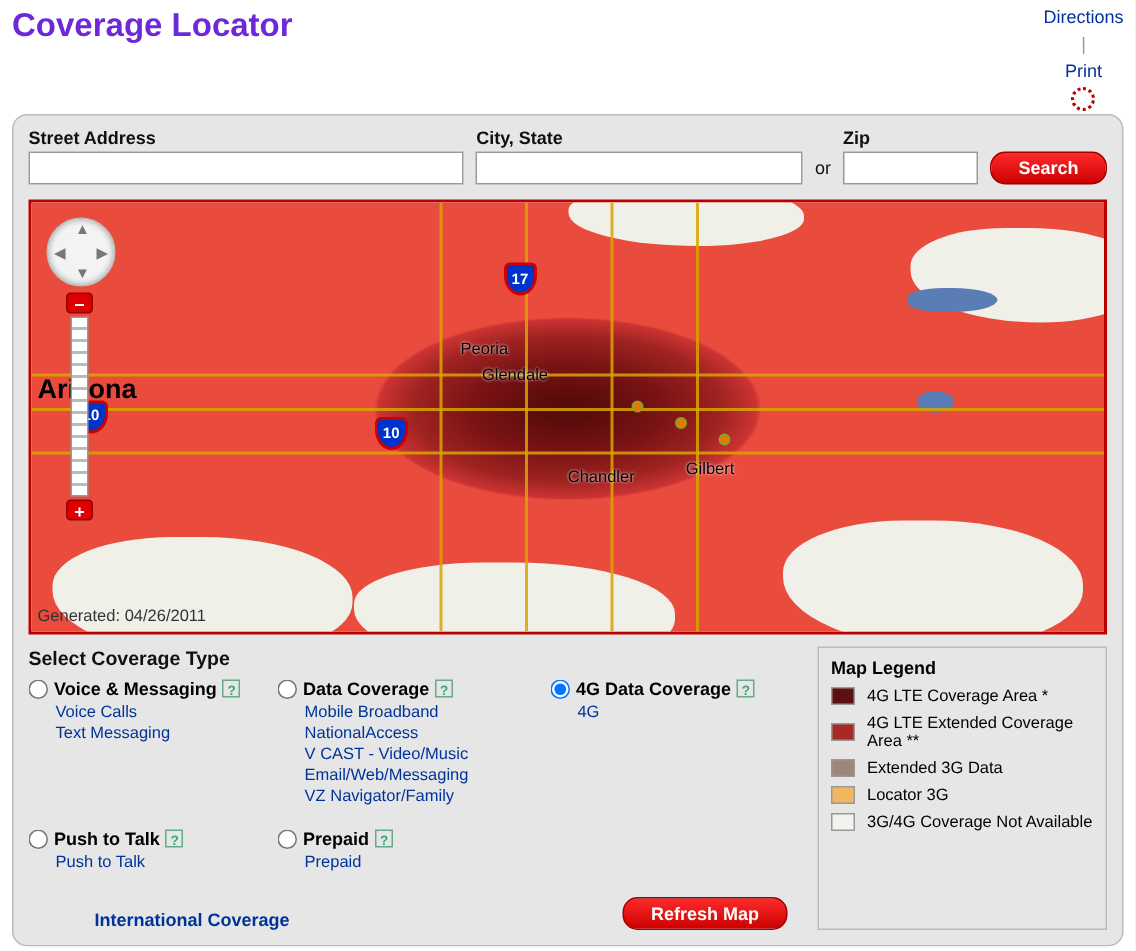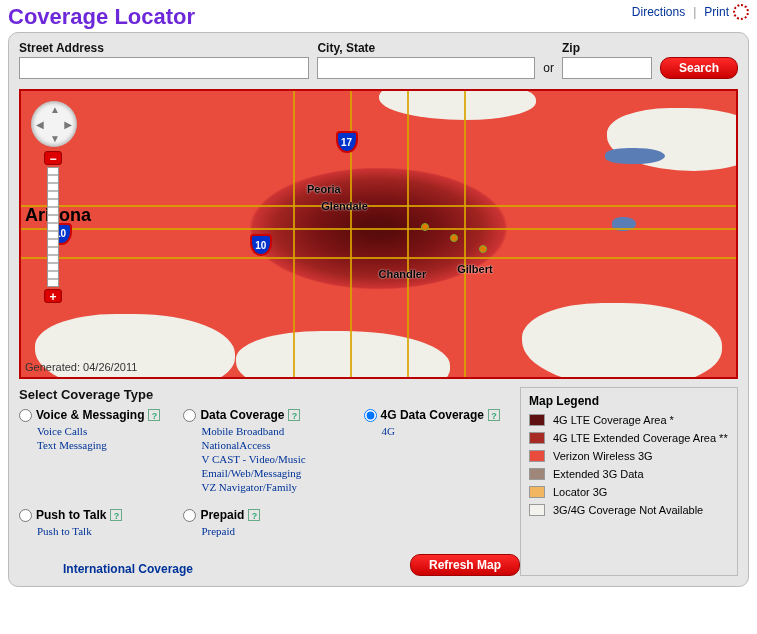--- a/index.html
+++ b/index.html
@@ -1,59 +1,59 @@
 <!DOCTYPE html>
 <html><head>
 <meta charset="utf-8">
 <style>
   * { box-sizing: border-box; margin: 0; padding: 0; }
   body { font-family: Arial, Helvetica, sans-serif; font-size: 12px; background:#fff; }
   .wrap { width: 757px; margin: 0 auto; padding: 4px 8px 0 8px; }
   .topbar { display:flex; justify-content:space-between; align-items:flex-start; }
   .title { font-size: 22px; font-weight: bold; color:#6d28d9; }
-  .toplinks { font-size: 12px; color:#003399; display:flex; align-items:center; gap:4px;}
+  .toplinks { font-size: 12px; color:#003399; display:flex; align-items:center; gap:4px;flex-direction:column;}
   .toplinks a { color:#003399; text-decoration:none; cursor:pointer; }
   .toplinks .sep { color:#999; margin:0 4px; }
   .spinner { width:16px; height:16px; border:2px dotted #b00; border-radius:50%; display:inline-block; }
   .panel { border:1px solid #bbb; border-radius:10px; background:#e6e6e6; padding:8px 10px 10px 10px; margin-top:2px;}
   .searchrow { display:flex; align-items:flex-end; gap:8px; }
   .field { display:flex; flex-direction:column; }
   .field label { font-weight:bold; font-size:12px; margin-bottom:2px; color:#111;}
   .field input { height:22px; border:1px solid #999; padding:2px 4px; font-size:12px; background:#fff;}
   .or { font-size:12px; color:#111; padding-bottom:4px;}
   .btn { background:linear-gradient(#ff2a2a,#cc0000); color:#fff; border:1px solid #a00000; border-radius:10px; height:22px; padding:0 18px; font-weight:bold; font-size:12px; cursor:pointer; }
   .mapbox { position:relative; width:100%; height:290px; margin-top:10px; border:2px solid #b00; overflow:hidden; background:#f2f2f2;}
   .coverage-red { position:absolute; inset:0; background:#e94b3c; }
   .no-cov { position:absolute; background:#f0efe8; border-radius:40% 50% 45% 55%; }
   .dense { position:absolute; left:28%; top:22%; width:44%; height:52%; background:radial-gradient(closest-side,#5a0b0b 10%,#7a1314 40%,#9e2320 65%,#c33 80%,transparent 82%); border-radius:50%; }
   .road { position:absolute; background:#d9a400; opacity:.85; }
   .roadH { height:2px; width:100%; }
   .roadV { width:2px; height:100%; }
   .shield { position:absolute; width:22px; height:22px; background:#0033cc; border:2px solid #c00; border-radius:4px 4px 50% 50% / 4px 4px 60% 60%; color:#fff; font-size:10px; font-weight:bold; display:flex; align-items:center; justify-content:center;}
-  .city { position:absolute; color:#000; font-size:11px; font-weight:bold; text-shadow:0 0 2px #fff; }
+  .city { position:absolute; color:#000; font-size:11px; font-weight:normal; text-shadow:0 0 2px #fff; }
   .state { position:absolute; left:4px; top:40%; font-size:18px; font-weight:bold; color:#000; }
   .gen { position:absolute; left:4px; bottom:4px; font-size:11px; color:#333; }
   .lake { position:absolute; background:#5b7db5; border-radius:40% 50% 50% 40%; }
   .navwheel { position:absolute; left:10px; top:10px; width:46px; height:46px; background:#f3f3f3; border:1px solid #bbb; border-radius:50%; box-shadow:inset 0 0 4px #999; }
   .navwheel .arrow { position:absolute; font-size:10px; color:#777; cursor:pointer; }
   .arrow.n{left:18px;top:2px}.arrow.s{left:18px;bottom:2px}.arrow.w{left:4px;top:17px}.arrow.e{right:4px;top:17px}
   .zoom { position:absolute; left:22px; top:60px; width:20px; display:flex; flex-direction:column; align-items:center; }
   .zoom .zm { width:18px; height:14px; background:#d00; color:#fff; font-weight:bold; font-size:12px; line-height:14px; text-align:center; border:1px solid #900; border-radius:3px; cursor:pointer;}
   .zoom .track { width:12px; height:120px; background:repeating-linear-gradient(#fff,#fff 6px,#bbb 6px,#bbb 8px); border:1px solid #999; margin:2px 0;}
-  .below { display:flex; margin-top:8px; gap:0;justify-content:flex-end; }
+  .below { display:flex; margin-top:8px; gap:20px;justify-content:flex-end; }
   .covtypes { flex:1; }
   .covtypes h3 { font-size:13px; font-weight:bold; margin-bottom:6px; color:#111;}
   .ct-grid { display:grid; grid-template-columns: 1fr 1.1fr 1fr; row-gap:14px; column-gap:8px; }
   .ct-head { display:flex; align-items:center; gap:4px; font-weight:bold; font-size:12px; }
   .ct-head input[type=radio]{ margin:0; cursor:pointer;}
   .help { display:inline-block; width:12px; height:12px; border:1px solid #6a8; color:#3a7; font-size:9px; line-height:12px; text-align:center;}
-  .sublist { margin:2px 0 0 18px;font-family:Liberation Serif, serif; }
+  .sublist { margin:2px 0 0 18px; }
   .sublist a { display:block; color:#003399; font-size:11px; text-decoration:none; line-height:14px; cursor:pointer;}
   .intl { margin-top:10px; font-weight:bold; color:#003399; font-size:12px; cursor:pointer;padding-left:44px;}
-  .legendbox { width:218px; border:1px solid #bbb; padding:6px 8px 8px 8px; background:#e6e6e6;}
+  .legendbox { width:193px; border:1px solid #bbb; padding:6px 8px 8px 8px; background:#e6e6e6;}
   .legendbox h3 { font-size:12px; font-weight:bold; margin-bottom:6px;}
   .lg { display:flex; align-items:center; gap:8px; margin-bottom:6px; font-size:11px;}
   .sw { width:16px; height:12px; border:1px solid #999; flex-shrink:0;}
   .refresh-row { text-align:right; margin-top:16px; }
   .dot { position:absolute; width:8px; height:8px; background:#e07b00; border:1px solid #7a3; border-radius:50%; }
 </style>
 </head>
 <body>
 
 <div class="wrap">
@@ -212,24 +212,20 @@
         <div id="legend-rows">
             <div class="lg">
               <span class="sw" style="background: rgb(94, 15, 15);"></span>
               <span>4G LTE Coverage Area *</span>
             </div>
             <div class="lg">
               <span class="sw" style="background: rgb(168, 42, 37);"></span>
               <span>4G LTE Extended Coverage Area **</span>
             </div>
             <div class="lg">
-              <span class="sw" style="background: rgb(233, 75, 60);"></span>
-              <span>Verizon Wireless 3G</span>
-            </div>
-            <div class="lg">
               <span class="sw" style="background: rgb(158, 134, 120);"></span>
               <span>Extended 3G Data</span>
             </div>
             <div class="lg">
               <span class="sw" style="background: rgb(242, 182, 97);"></span>
               <span>Locator 3G</span>
             </div>
             <div class="lg">
               <span class="sw" style="background: rgb(243, 242, 236);"></span>
               <span>3G/4G Coverage Not Available</span>

